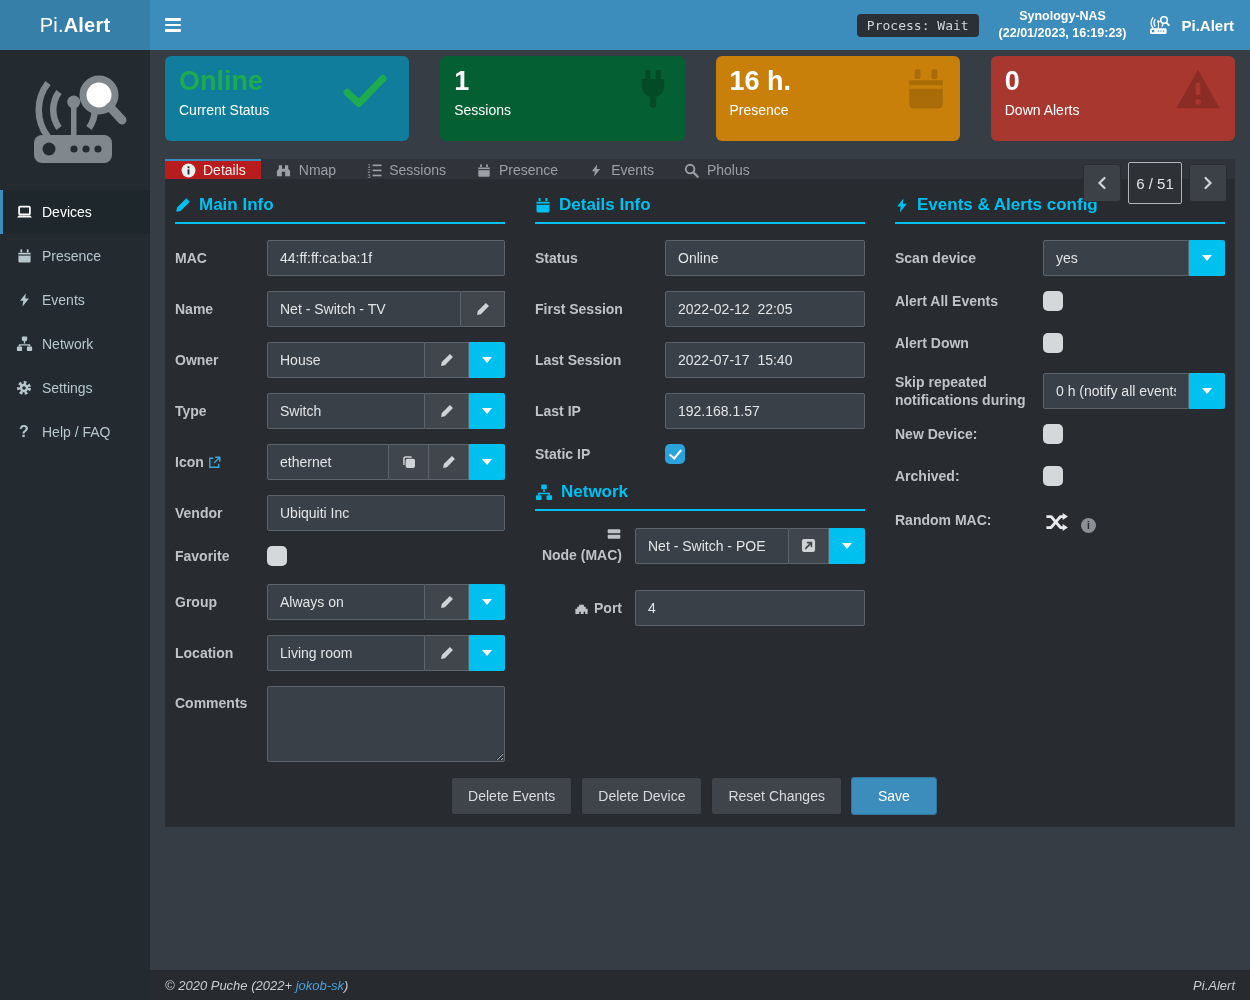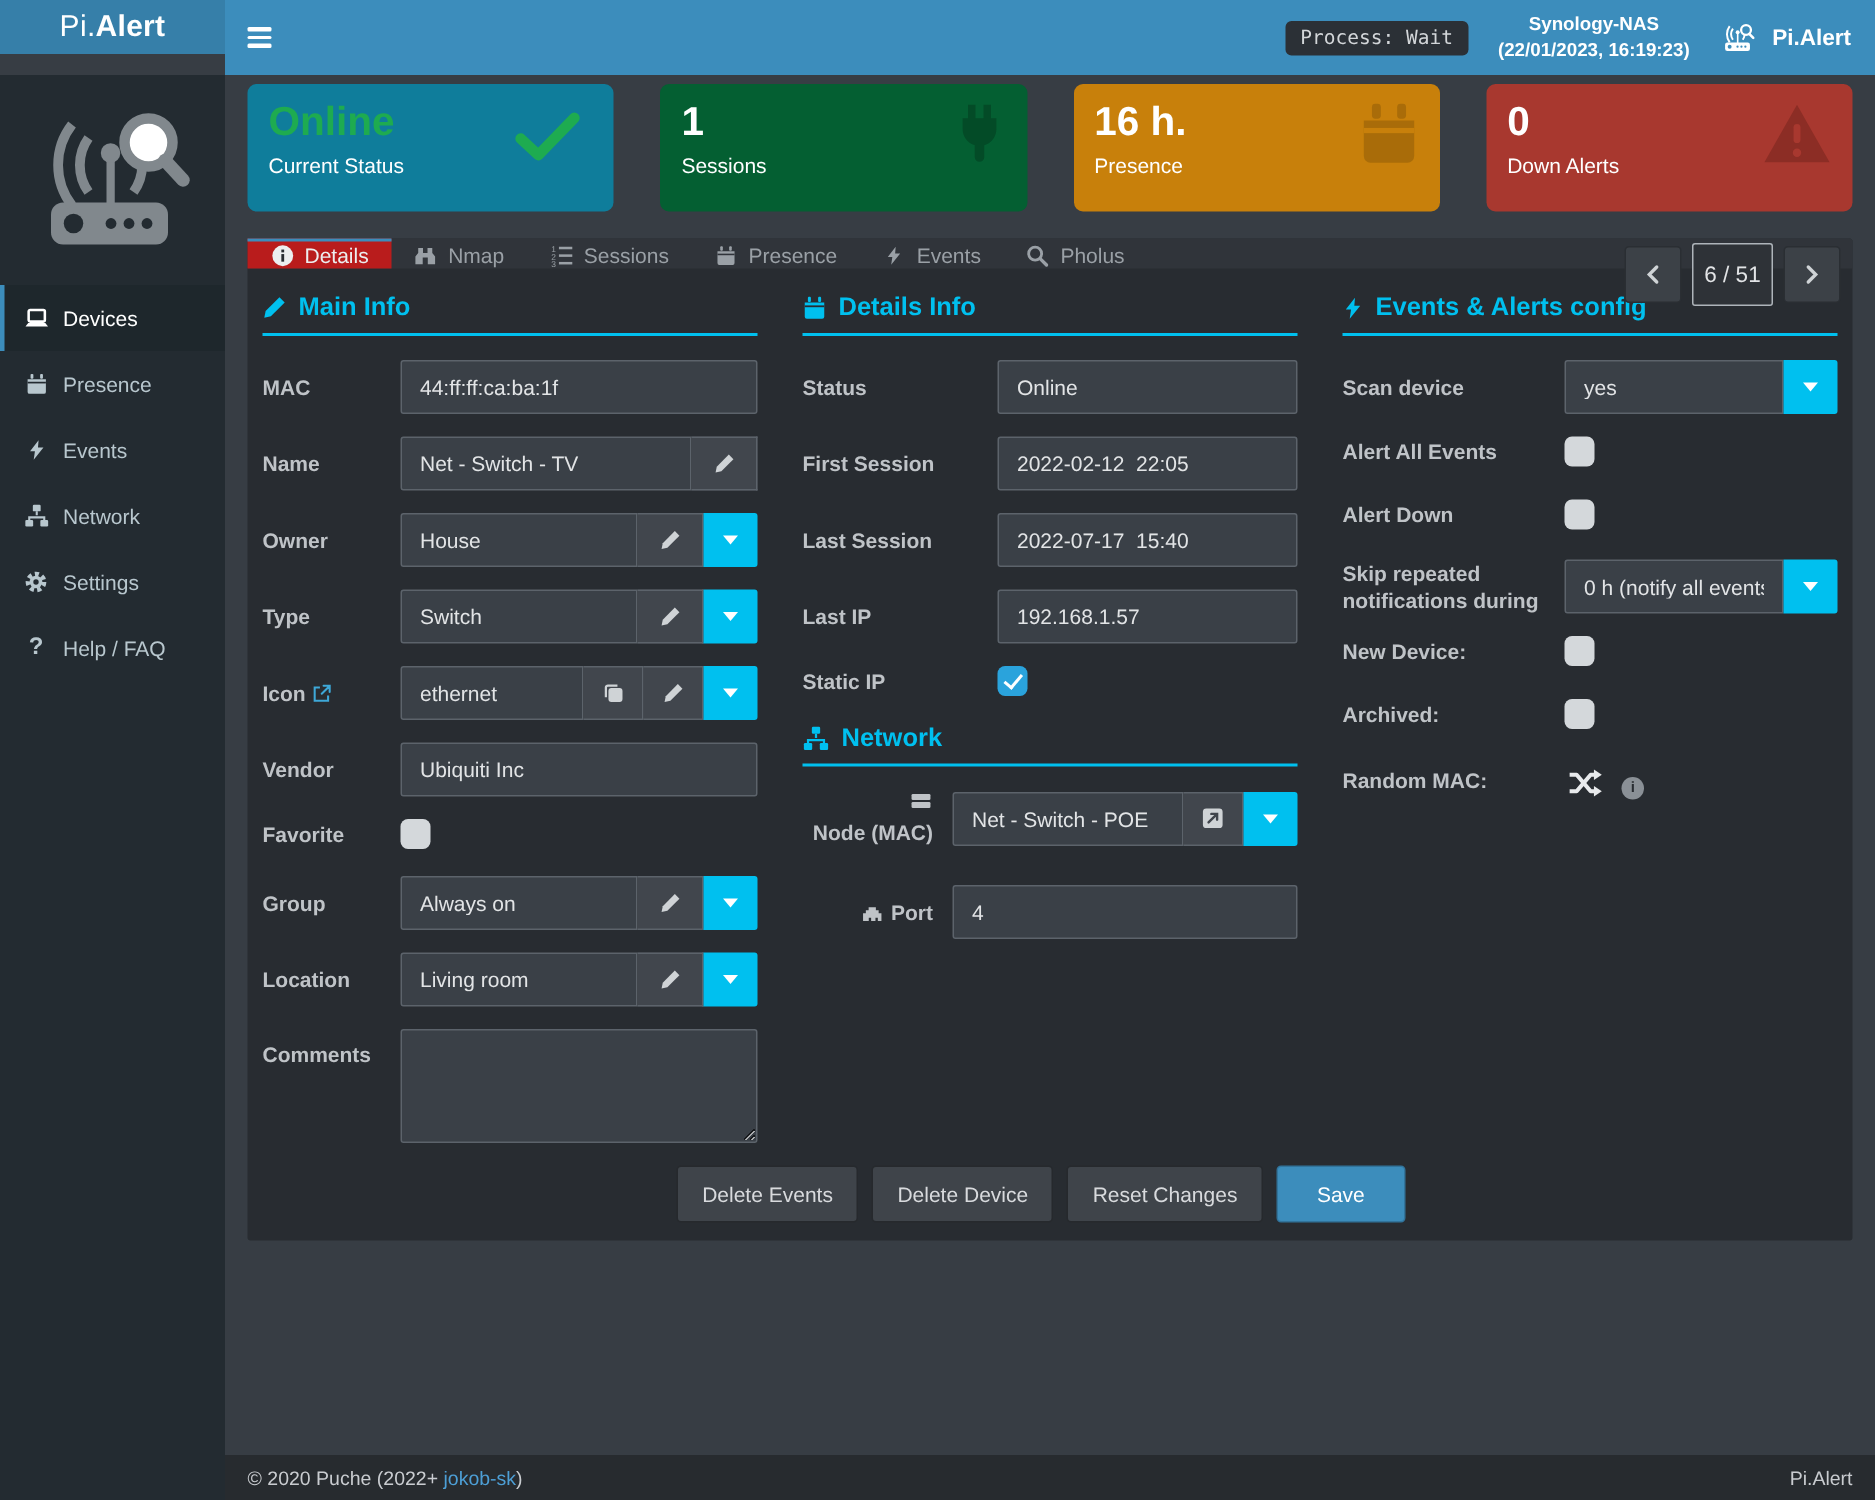--- a/index.html
+++ b/index.html
@@ -2,21 +2,21 @@
 <html><head>
 <meta charset="utf-8">
 <style>
   * { box-sizing: border-box; margin: 0; padding: 0; }
   html,body { width:1250px; height:1000px; overflow:hidden; }
   body { font-family:"Liberation Sans",sans-serif; background:#373d44; color:#d6d9dc; font-size:14px; }
   svg { display:block; }
 
   
   .navbar { position:fixed; top:0; left:0; width:1250px; height:50px; display:flex; z-index:50; }
-  .brand { width:150px; height:36px; background:#367fa9; color:#fff; display:flex; align-items:center; justify-content:center; font-size:20px; letter-spacing:.2px; }
+  .brand { width:150px; height:50px; background:#367fa9; color:#fff; display:flex; align-items:center; justify-content:center; font-size:20px; letter-spacing:.2px; }
   .brand b { font-weight:bold; }
   .nav-main { flex:1; background:#3c8dbc; display:flex; align-items:center; }
   .hamburger { width:45px; height:50px; display:flex; flex-direction:column; align-items:center; justify-content:center; gap:3px; cursor:pointer; }
   .hamburger span { display:block; width:16px; height:2.5px; background:#fff; border-radius:1px; }
   .nav-right { margin-left:auto; display:flex; align-items:center; gap:20px; padding-right:16px; }
   .process-badge { font-family:"DejaVu Sans Mono",monospace; font-size:13px; background:#2b3036; color:#d3d6d9; padding:4px 10px; border-radius:4px; }
   .host-info { color:#fff; font-weight:bold; font-size:12.5px; line-height:1.35; text-align:center; }
   .nav-app { display:flex; align-items:center; gap:9px; color:#fff; font-weight:bold; font-size:15px; }
 
   
@@ -81,21 +81,21 @@
   .truncate { text-overflow:clip; white-space:nowrap; overflow:hidden; }
   .shuffle-wrap { display:flex; align-items:center; gap:10px; padding-top:4px; }
   .info-dot { width:15px; height:15px; border-radius:50%; background:#8a9096; color:#282c31; font-size:10px; font-weight:bold; display:flex; align-items:center; justify-content:center; margin-top:8px; }
 
   
   .actions { margin-top:auto; display:flex; justify-content:center; gap:9px; padding:0 12px 12px 0; }
   .btn { height:38px; padding:0 16px; background:#3f444a; border:1px solid #26292d; border-radius:3px; color:#d8dadd; font-size:14px; font-family:inherit; cursor:pointer; }
   .btn.primary { background:#3c8dbc; border-color:#31749c; color:#fff; padding:0 26px; }
 
   
-  .footer { position:fixed; left:150px; right:0; bottom:0; height:30px; background:#272b2f; display:flex; align-items:center; justify-content:space-between; padding:0 15px; font-size:13px; color:#c9ccd0; z-index:45; }
+  .footer { position:fixed; left:150px; right:0; bottom:0; height:30px; background:#272b2f; display:flex; align-items:center; justify-content:space-between; padding:0 15px; font-size:13px; color:#c9ccd0; z-index:45;font-style:italic; }
   .footer a { color:#4d9fd6; text-decoration:none; }
 </style>
 </head>
 <body>
 
 <header class="navbar">
   <div class="brand">
       <span>Pi.</span>
       <b>Alert</b>
     </div>

